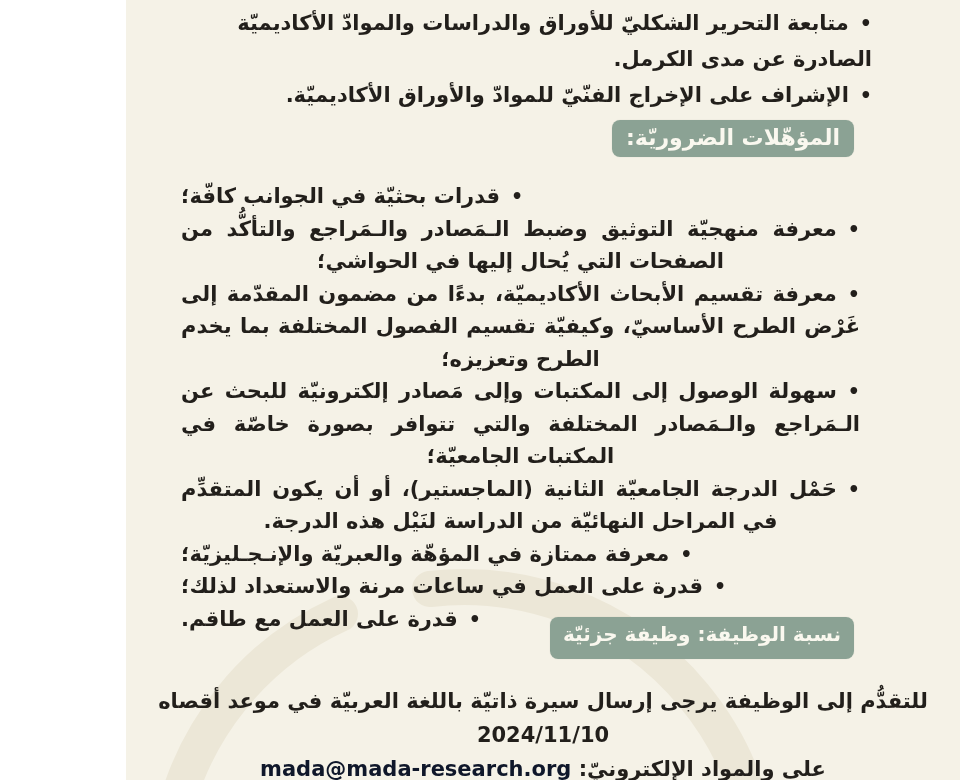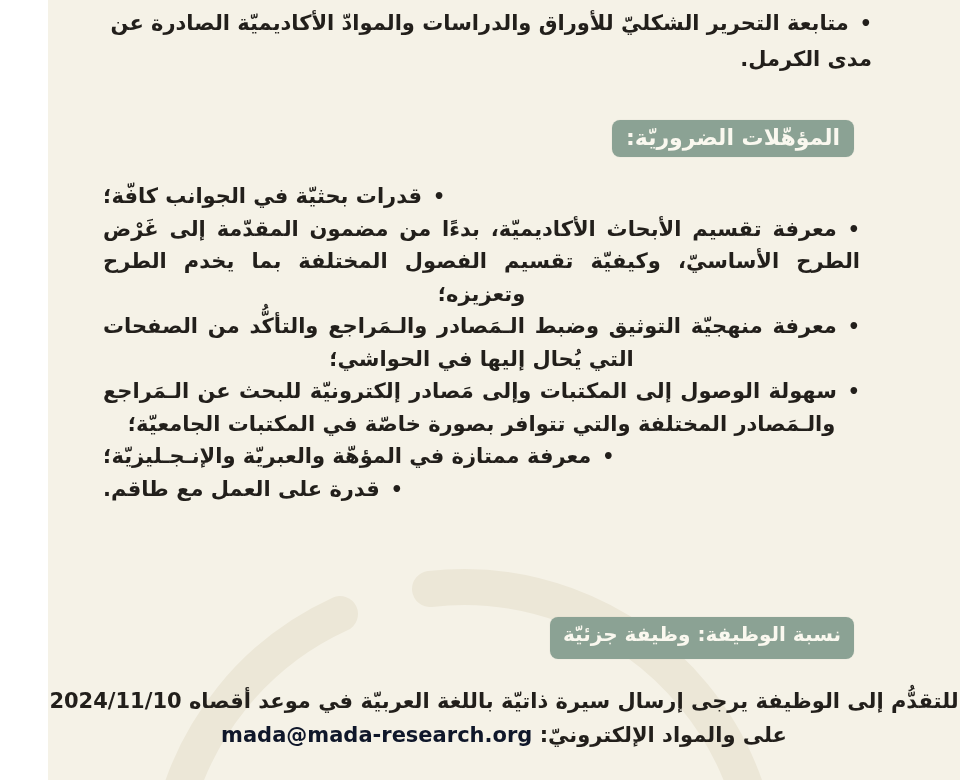--- a/index.html
+++ b/index.html
@@ -1,18 +1,18 @@
 <!DOCTYPE html>
 <html lang="ar" dir="rtl"><head>
 <meta charset="utf-8">
 <style>
   html,body{margin:0;padding:0;}
   .page{
     position:relative;
-    width:912px;height:780px;
+    width:834px;height:780px;
     overflow:hidden;
     background:#f5f2e7;
     direction:rtl;
     font-family:"DejaVu Sans",sans-serif;
     font-weight:700;
     color:#221f1b;
   }
   .watermark{position:absolute;top:0;right:0;pointer-events:none;}
   
   .top-clip{
@@ -72,30 +72,33 @@
 <div class="page">
 
   <svg class="watermark" width="960" height="780" viewBox="0 0 960 780" aria-hidden="true">
     <path d="M 340 614 A 298 298 0 1 0 430 589" fill="none" stroke="#ece7d7" stroke-width="36" stroke-linecap="round"></path>
   </svg>
 
   <div class="top-clip">متابعة كافّة الموادّ والأوراق والدراسات الأكاديميّة</div>
 
   <ul class="top-bullets">
     <li class="bullet-li">متابعة التحرير الشكليّ للأوراق والدراسات والموادّ الأكاديميّة الصادرة عن مدى الكرمل.</li>
+    <li class="bullet-li">الإشراف على الإخراج الفنّيّ للموادّ والأوراق الأكاديميّة.</li>
   </ul>
 
   <div class="badge badge-heading">المؤهّلات الضروريّة:</div>
 
   <ul class="quals">
     <li class="bullet-li">قدرات بحثيّة في الجوانب كافّة؛</li>
+    <li class="bullet-li two-line">معرفة منهجيّة التوثيق وضبط الـمَصادر والـمَراجع والتأكُّد من الصفحات التي يُحال إليها في الحواشي؛</li>
     <li class="bullet-li two-line">معرفة تقسيم الأبحاث الأكاديميّة، بدءًا من مضمون المقدّمة إلى غَرْض الطرح الأساسيّ، وكيفيّة تقسيم الفصول المختلفة بما يخدم الطرح وتعزيزه؛</li>
-    <li class="bullet-li two-line">معرفة منهجيّة التوثيق وضبط الـمَصادر والـمَراجع والتأكُّد من الصفحات التي يُحال إليها في الحواشي؛</li>
     <li class="bullet-li two-line">سهولة الوصول إلى المكتبات وإلى مَصادر إلكترونيّة للبحث عن الـمَراجع والـمَصادر المختلفة والتي تتوافر بصورة خاصّة في المكتبات الجامعيّة؛</li>
+    <li class="bullet-li two-line">حَمْل الدرجة الجامعيّة الثانية (الماجستير)، أو أن يكون المتقدِّم في المراحل النهائيّة من الدراسة لنَيْل هذه الدرجة.</li>
     <li class="bullet-li">معرفة ممتازة في المؤهّة والعبريّة والإنـجـليزيّة؛</li>
+    <li class="bullet-li">قدرة على العمل في ساعات مرنة والاستعداد لذلك؛</li>
     <li class="bullet-li">قدرة على العمل مع طاقم.</li>
   </ul>
 
   <div class="badge badge-rate">نسبة الوظيفة: وظيفة جزئيّة</div>
 
   <div class="apply">
     <div>
       <span>للتقدُّم إلى الوظيفة يرجى إرسال سيرة ذاتيّة باللغة العربيّة في موعد أقصاه</span>
       <span class="date">2024/11/10</span>
     </div>

